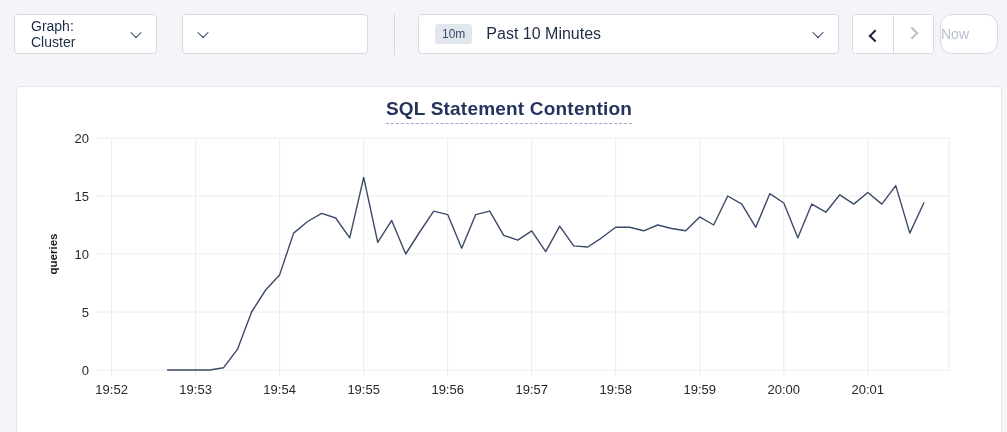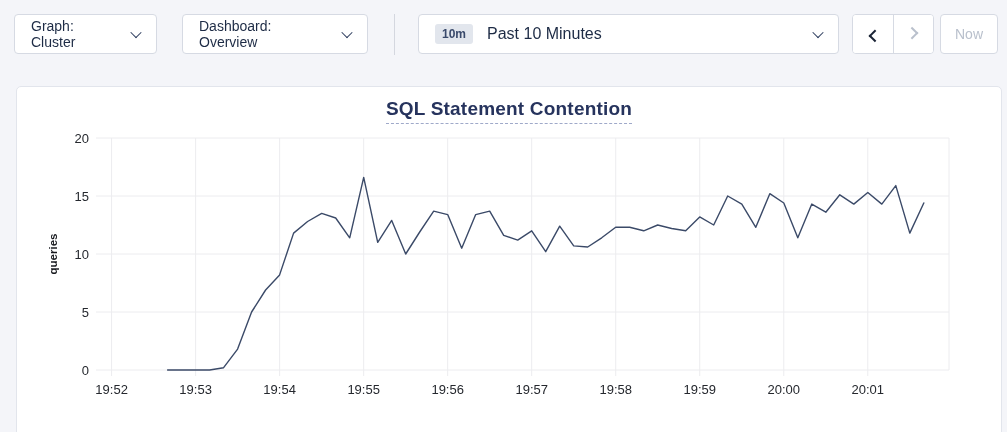--- a/index.html
+++ b/index.html
@@ -10,35 +10,35 @@
     color: #1d2b45;
   }
   
   .toolbar {
     display: flex; align-items: center;
     padding: 14px 0 0 14px; height: 54px;
   }
   .btn {
     height: 40px; background: #fff;
     border: 1px solid #d6dae3; border-radius: 4px;
-    display: flex; align-items: center; justify-content: center;
+    display: flex; align-items: center; 
     font-size: 14px; color: #1d2b45; cursor: pointer;
     user-select: none;
   }
   .dropdown { padding: 0 16px; gap: 11px; }
   .dd-graph { width: 143px; }
   .dd-dashboard { width: 186px; margin-left: 25px; }
   .divider { width: 1px; height: 41px; background: #d4d7df; margin-left: 26px; }
   .time-picker {
     width: 421px; margin-left: 23px; justify-content: flex-start;
     padding: 0 16px;
   }
   .badge {
     background: #e2e6ed; color: #3a4a6b;
-    font-size: 12px; font-weight: bold;
+    font-size: 12px; font-weight: normal;
     border-radius: 3px; padding: 4px 7px; line-height: 1;
   }
   .time-label { margin-left: 14px; font-size: 16px; }
   .tp-spacer { flex: 1; }
   
   .chev-down {
     width: 8px; height: 8px; display: inline-block;
     border-right: 1.6px solid #2a3a5c; border-bottom: 1.6px solid #2a3a5c;
     transform: rotate(45deg) translate(-1px,-1px);
   }
@@ -55,21 +55,21 @@
   .chev-left {
     width: 9px; height: 9px; display: inline-block;
     border-left: 2px solid #1a2335; border-bottom: 2px solid #1a2335;
     transform: rotate(45deg) translateX(2px);
   }
   .chev-right {
     width: 9px; height: 9px; display: inline-block;
     border-right: 2px solid #b9c0cc; border-top: 2px solid #b9c0cc;
     transform: rotate(45deg) translateX(-2px);
   }
-  .now-btn { width: 58px; margin-left: 6px; color: #b9c0cc; cursor: default; }
+  .now-btn { width: 58px; margin-left: 6px; color: #b9c0cc; cursor: default; border-radius: 12px; }
   
   .card {
     position: absolute; left: 16px; top: 86px; width: 986px; height: 400px;
     background: #fff; border: 1px solid #e2e5ec; border-radius: 5px;
   }
   .chart-title-wrap { padding-top: 11px; text-align: center; height: 32px; }
   .chart-title {
     display: inline-block; font-size: 19px; font-weight: bold;
     color: #26335d; letter-spacing: .2px;
     border-bottom: 1px dashed #9fa9c9; padding-bottom: 3px;
@@ -82,21 +82,20 @@
 </style>
 </head>
 <body>
 
 <div class="toolbar">
   <div class="btn dropdown dd-graph">
     <span>Graph: Cluster</span>
     <span class="chev-down"></span>
   </div>
   <div class="btn dropdown dd-dashboard">
-    <span>Dashboard: Overview</span>
     <span class="chev-down"></span>
   </div>
   <div class="divider"></div>
   <div class="btn time-picker">
     <span class="badge">10m</span>
     <span class="time-label">Past 10 Minutes</span>
     <span class="tp-spacer"></span>
     <span class="chev-down"></span>
   </div>
   <div class="arrow-group">

